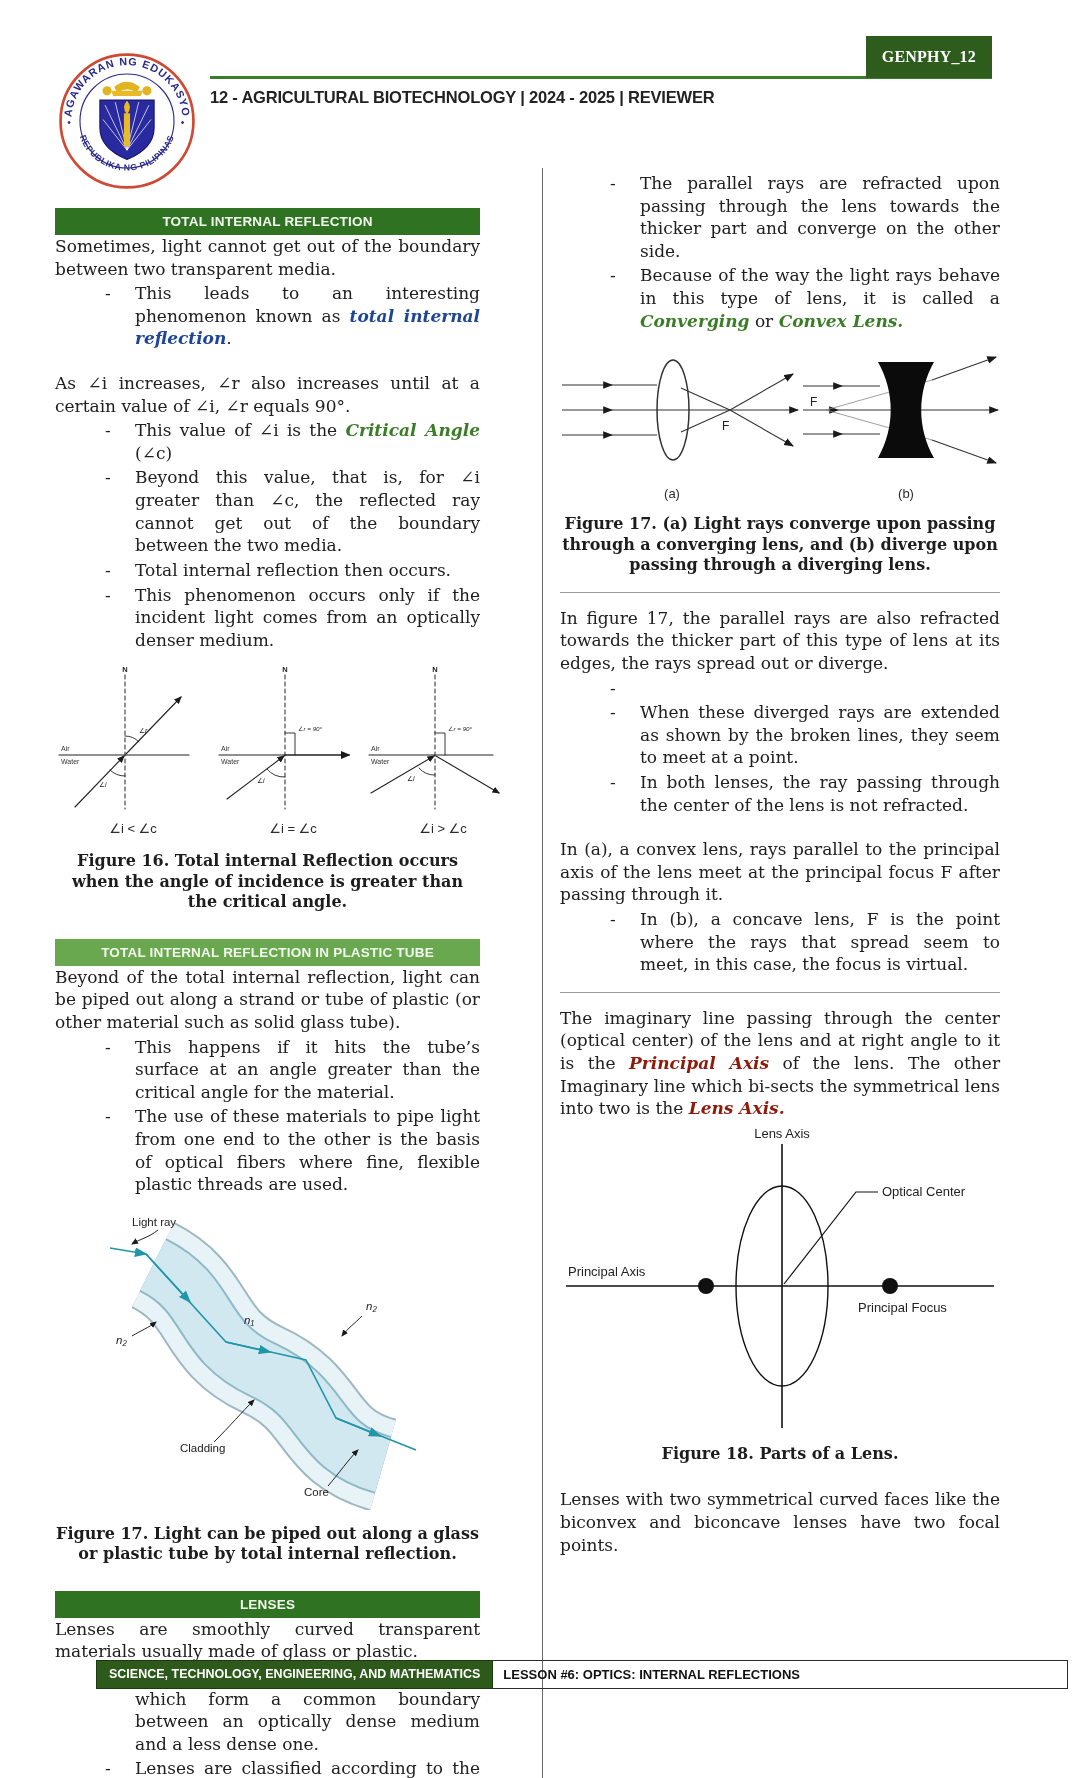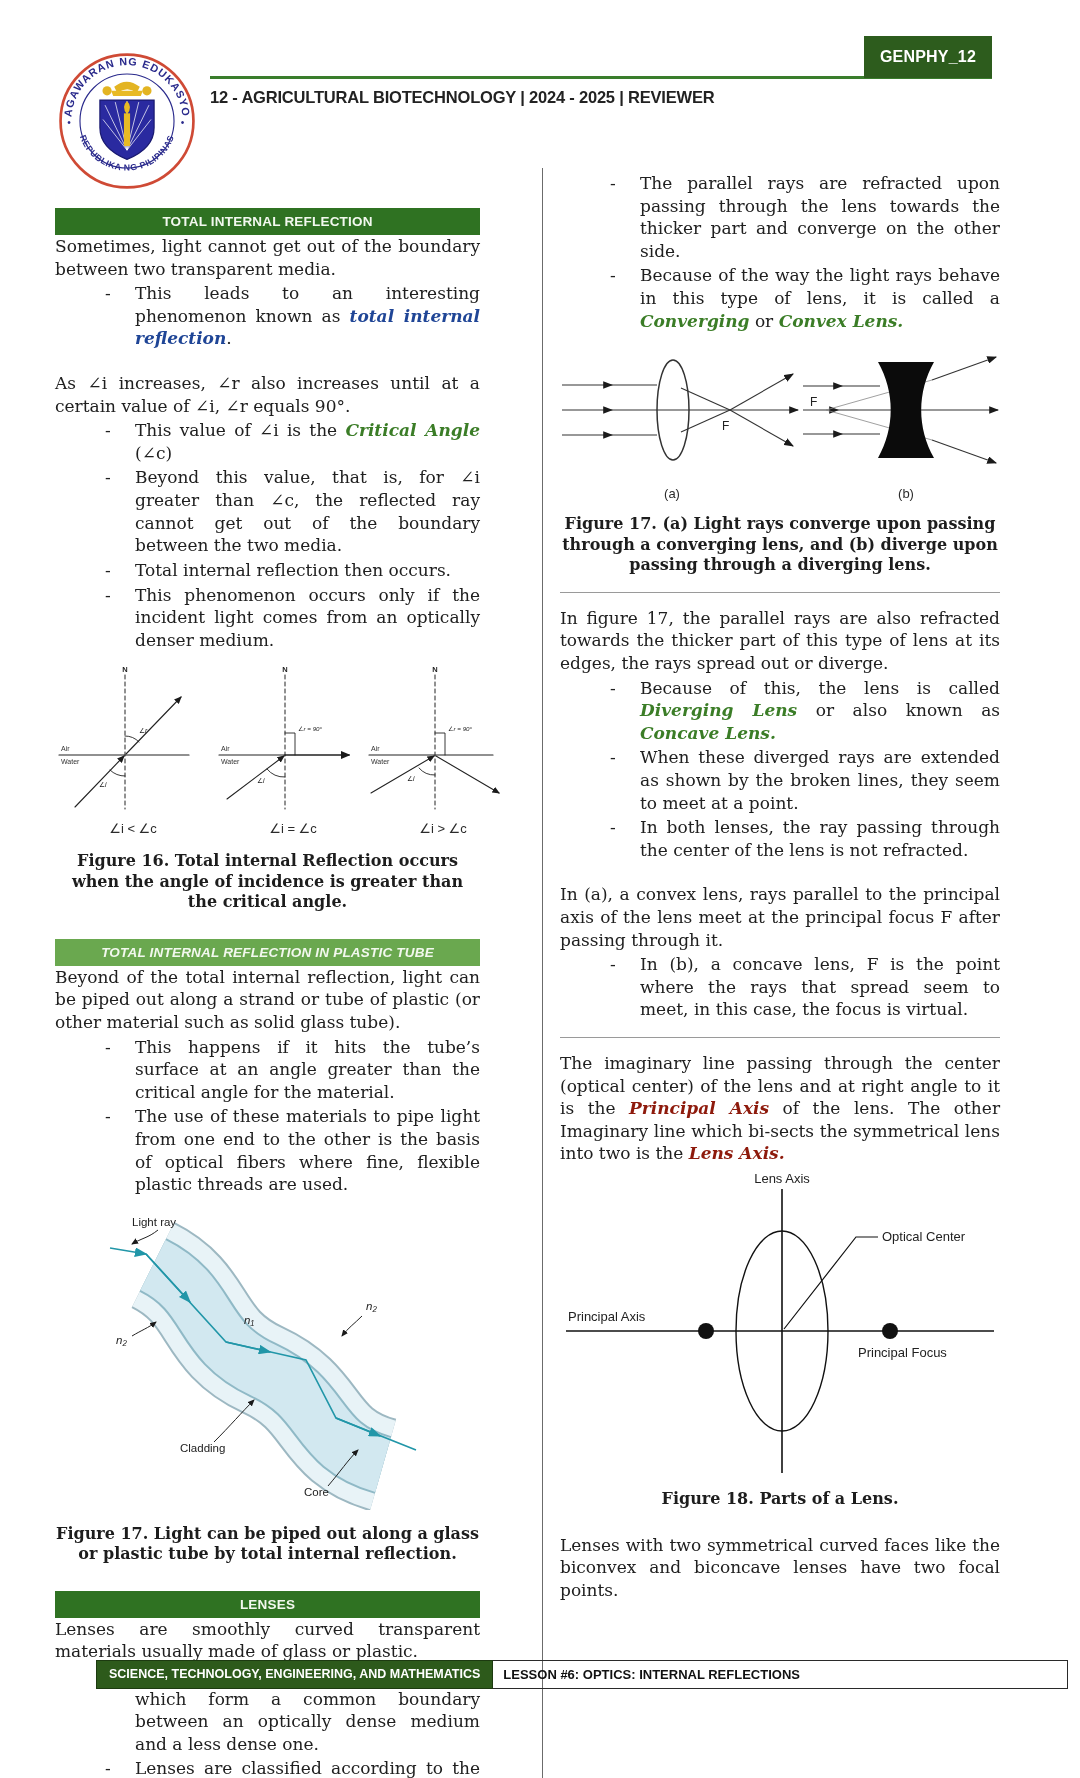--- a/index.html
+++ b/index.html
@@ -6,21 +6,21 @@
   .page{position:relative;width:1080px;height:1778px;background:#ffffff;overflow:hidden;
         font-family:"DejaVu Serif","DejaVu Sans",serif;color:#202020;}
   
   header{position:relative;height:168px;}
   .logo{position:absolute;left:58px;top:52px;width:138px;height:138px;}
   .head-main{position:absolute;left:210px;top:62px;width:782px;}
   .name-row{position:relative;border-bottom:3px solid #3a7d2c;padding-bottom:14px;}
   .doc-name{margin:0;font-family:"Liberation Sans",sans-serif;font-weight:bold;
             font-size:28px;letter-spacing:-0.4px;color:#101010;}
   .badge{position:absolute;right:0;bottom:-2px;background:#2d5c1d;color:#ffffff;
-         font-family:Liberation Sans, sans-serif;font-weight:bold;font-size:16px;
+         font-family:Liberation Serif, serif;font-weight:bold;font-size:16px;
          padding:12px 16px;letter-spacing:0.2px;}
   .subtitle{margin-top:9px;font-family:"Liberation Sans",sans-serif;font-weight:bold;
             font-size:16.5px;letter-spacing:-0.2px;color:#222222;}
   
   .content{display:flex;align-items:stretch;padding-left:55px;min-height:1450px;}
   .col-left{width:425px;padding-right:62px;border-right:1.3px solid #6b6b6b;}
   .col-right{width:440px;padding-left:17px;}
   p{margin:0;font-size:17px;line-height:1.33;}
   .just{text-align:justify;}
   .gap{margin-top:22px;}
@@ -28,21 +28,21 @@
   .bullet{display:flex;margin-top:2px;padding-left:50px;font-size:17px;line-height:1.33;}
   .dash{flex:0 0 30px;}
   .btext{flex:1;text-align:justify;}
   .em{font-weight:bold;font-style:italic;}
   .blue{color:#1f4596;}
   .green{color:#3b7d27;}
   .maroon{color:#8e1a0c;}
   .bar{margin-top:0;font-family:"Liberation Sans",sans-serif;font-weight:bold;font-size:13.5px;
        color:#f2f8ee;text-align:center;padding:6px 4px;letter-spacing:0.2px;}
   .bar.dark{background:#2f7222;}
-  .bar.light{background:#6aa84f;font-style:italic;}
+  .bar.light{background:#6aa84f;}
   .caption{font-weight:bold;font-size:16px;line-height:1.28;text-align:center;color:#1d1d1d;margin-top:10px;}
   .figlabels{position:relative;height:20px;margin-top:4px;
              font-family:"Liberation Sans",sans-serif;font-size:13px;color:#2b2b2b;}
   .figlabels span{position:absolute;transform:translateX(-50%);white-space:nowrap;}
   .ab-row{position:relative;height:18px;font-family:"Liberation Sans",sans-serif;font-size:13px;color:#2b2b2b;}
   .ab-row span{position:absolute;transform:translateX(-50%);}
   hr.rule{border:none;border-top:1px solid #9a9a9a;margin:16px 0 14px 0;}
   .figwrap{text-align:center;}
   
   footer{position:absolute;left:55px;top:1660px;width:972px;display:flex;align-items:stretch;margin-left:41px;}
@@ -301,21 +301,20 @@
         <span style="left:112px">(a)</span>
         <span style="left:346px">(b)</span>
       </div>
       <div class="caption">Figure 17.  (a) Light rays converge upon passing through a converging lens, and (b) diverge upon passing through a diverging lens.</div>
 
       <hr class="rule">
 
       <p class="just">In figure 17, the parallel rays are also refracted towards the thicker part of this type of lens at its edges, the rays spread out or diverge.</p>
       <div class="bullet">
         <span class="dash">-</span>
-        <div class="btext"><span>Because of this, the lens is called </span><span class="em green">Diverging Lens</span><span> or also known as </span><span class="em green">Concave Lens.</span></div>
       </div>
       <div class="bullet">
         <span class="dash">-</span>
         <div class="btext">When these diverged rays are extended as shown by the broken lines, they seem to meet at a point.</div>
       </div>
       <div class="bullet">
         <span class="dash">-</span>
         <div class="btext">In both lenses, the ray passing through the center of the lens is not refracted.</div>
       </div>
 

